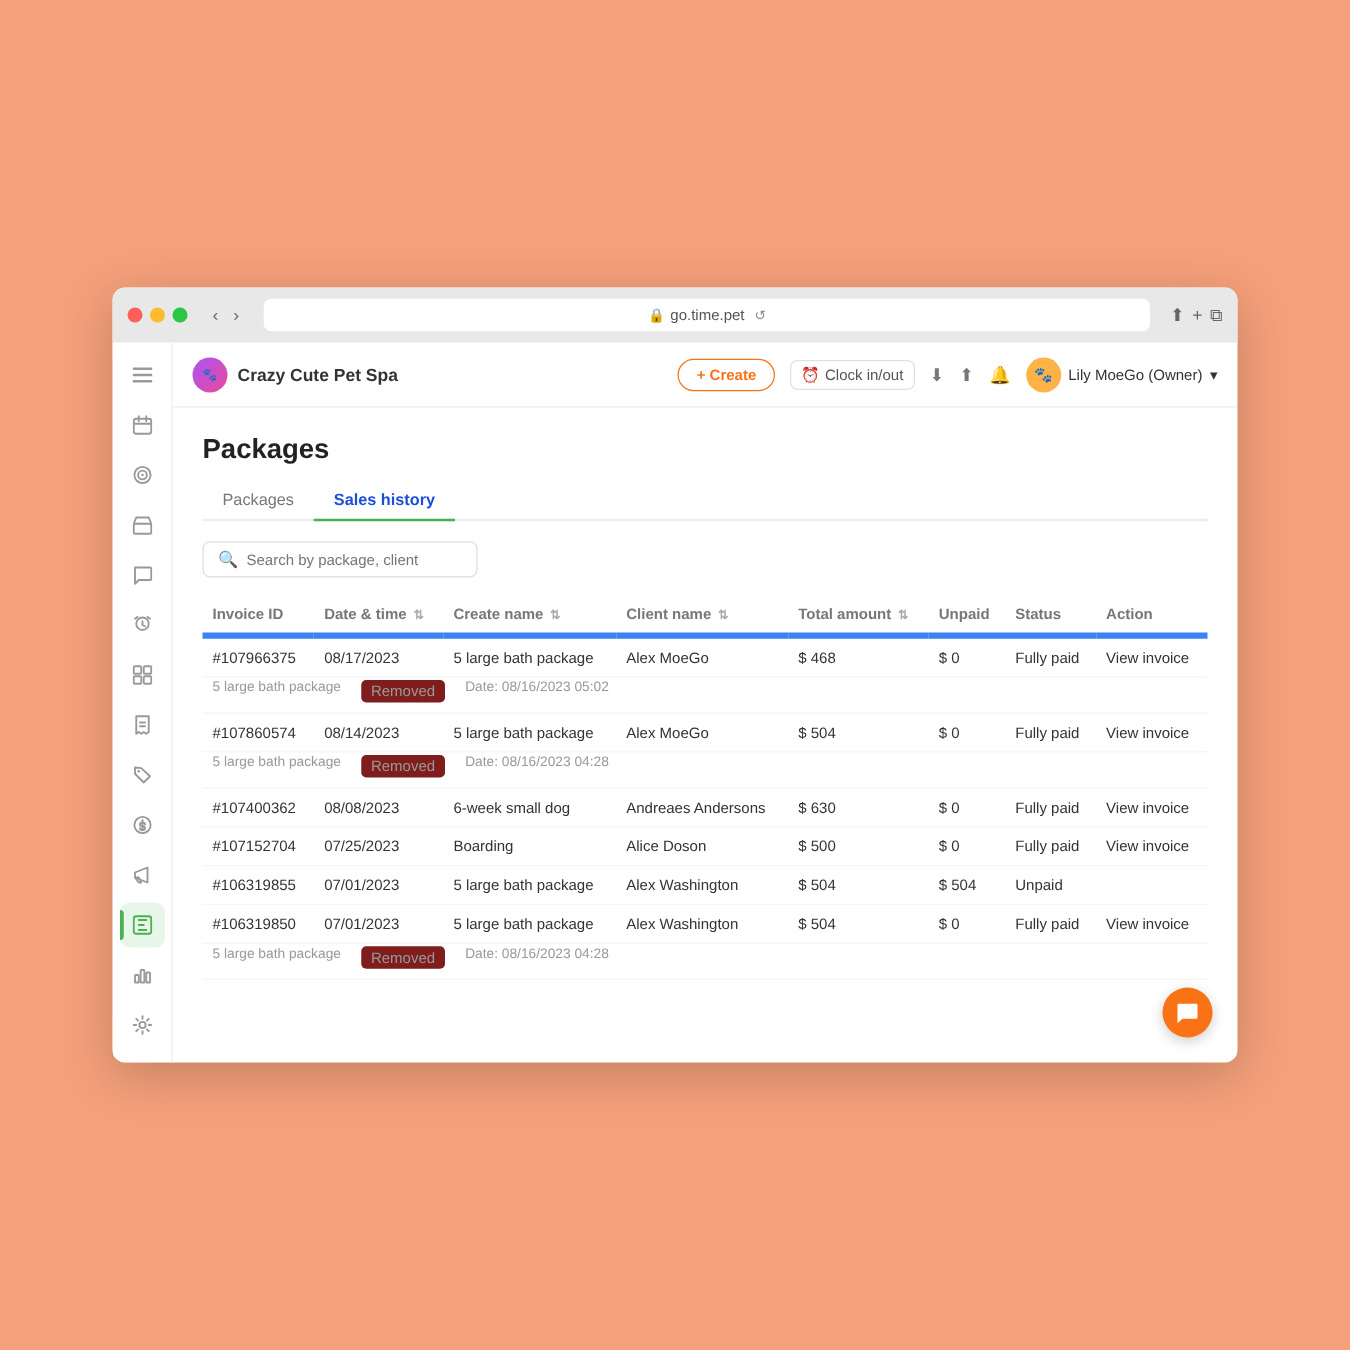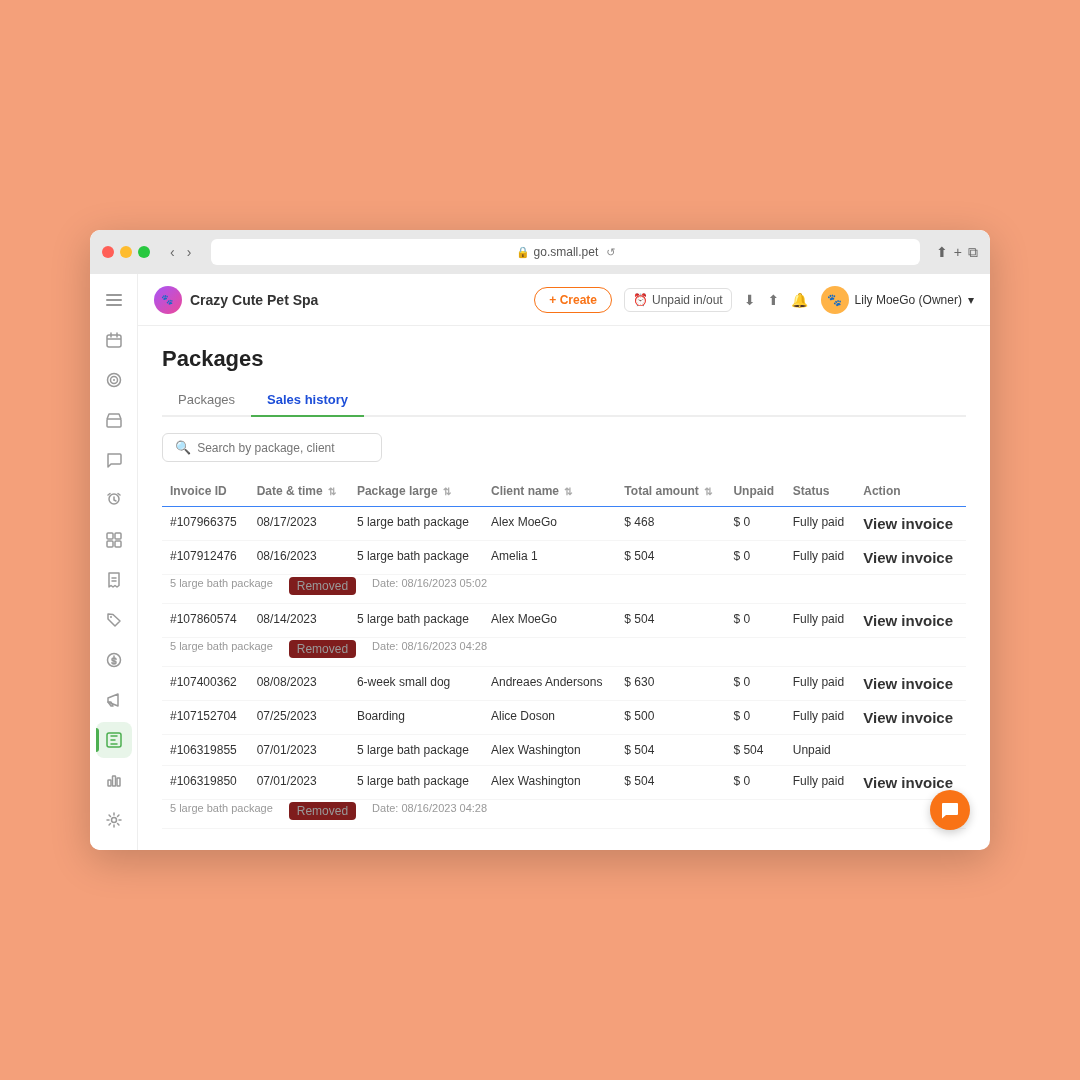--- a/index.html
+++ b/index.html
@@ -236,33 +236,33 @@
     .data-table {
       width: 100%;
       border-collapse: collapse;
       font-size: 12px;
     }
     .data-table th {
       text-align: left;
       padding: 8px 8px;
       color: #777;
       font-weight: 600;
-      border-bottom: 1px solid #3b82f6;
+      border-bottom: 5px solid #3b82f6;
       white-space: nowrap;
     }
     .data-table th .sort-icon { color: #aaa; font-size: 10px; margin-left: 2px; }
     .data-table td {
       padding: 8px 8px;
       color: #333;
       border-bottom: 1px solid #f5f5f5;
       vertical-align: top;
     }
     .status-paid { color: #333; font-size: 12px; }
     .status-unpaid { color: #333; font-size: 12px; }
-    .view-invoice { color: #4caf50; font-size: 15px; cursor: pointer; font-weight: 700; }
+    .view-invoice { color: #4caf50; font-size: 12px; cursor: pointer; font-weight: 400; }
     .sub-row td {
       padding: 2px 8px 8px 8px;
       border-bottom: 1px solid #f5f5f5;
     }
     .sub-info {
       display: flex;
       gap: 16px;
       font-size: 11px;
       color: #999;
     }
@@ -302,21 +302,21 @@
       <div class="tl tl-red"></div>
       <div class="tl tl-yellow"></div>
       <div class="tl tl-green"></div>
     </div>
     <div class="browser-controls">
       <button class="ctrl-btn">‹</button>
       <button class="ctrl-btn">›</button>
     </div>
     <div class="address-bar">
       <span style="color:#777;font-size:11px;">🔒</span>
-      <span>go.small.pet</span>
+      <span>go.time.pet</span>
       <span style="margin-left:4px;font-size:11px;color:#888;">↺</span>
     </div>
     <div class="browser-actions">
       <span style="font-size:14px;color:#666;">⬆</span>
       <span style="font-size:14px;color:#666;">+</span>
       <span style="font-size:14px;color:#666;">⧉</span>
     </div>
   </div>
 
   <div class="app-layout">
@@ -418,21 +418,21 @@
 
       <div class="top-nav">
         <div class="brand">
           <div class="brand-avatar">🐾</div>
           <span>Crazy Cute Pet Spa</span>
         </div>
         <div class="nav-spacer"></div>
         <button class="create-btn">+ Create</button>
         <div class="nav-action">
           <span>⏰</span>
-          <span>Unpaid in/out</span>
+          <span>Clock in/out</span>
         </div>
         <span class="nav-icon">⬇</span>
         <span class="nav-icon">⬆</span>
         <span class="nav-icon">🔔</span>
         <div class="user-badge">
           <div class="user-avatar">🐾</div>
           <span>Lily MoeGo (Owner)</span>
           <span>▾</span>
         </div>
       </div>
@@ -452,21 +452,21 @@
 
         <table class="data-table">
           <thead>
             <tr>
               <th>Invoice ID</th>
               <th>
                 <span>Date &amp; time</span>
                 <span class="sort-icon">⇅</span>
               </th>
               <th>
-                <span>Package large</span>
+                <span>Create name</span>
                 <span class="sort-icon">⇅</span>
               </th>
               <th>
                 <span>Client name</span>
                 <span class="sort-icon">⇅</span>
               </th>
               <th>
                 <span>Total amount</span>
                 <span class="sort-icon">⇅</span>
               </th>
@@ -475,30 +475,20 @@
               <th>Action</th>
             </tr>
           </thead>
           <tbody id="table-body">
           <tr>
     <td>#107966375</td>
     <td>08/17/2023</td>
     <td>5 large bath package</td>
     <td>Alex MoeGo</td>
     <td>$ 468</td>
-    <td>$ 0</td>
-    <td class="status-paid">Fully paid</td>
-    <td class="view-invoice">View invoice</td>
-  </tr>
-              <tr>
-    <td>#107912476</td>
-    <td>08/16/2023</td>
-    <td>5 large bath package</td>
-    <td>Amelia 1</td>
-    <td>$ 504</td>
     <td>$ 0</td>
     <td class="status-paid">Fully paid</td>
     <td class="view-invoice">View invoice</td>
   </tr>
               <tr class="sub-row">
       <td colspan="8">
         <div class="sub-info">
           <span>5 large bath package</span>
           <span class="removed-badge">Removed</span>
           <span>Date: 08/16/2023 05:02</span>

